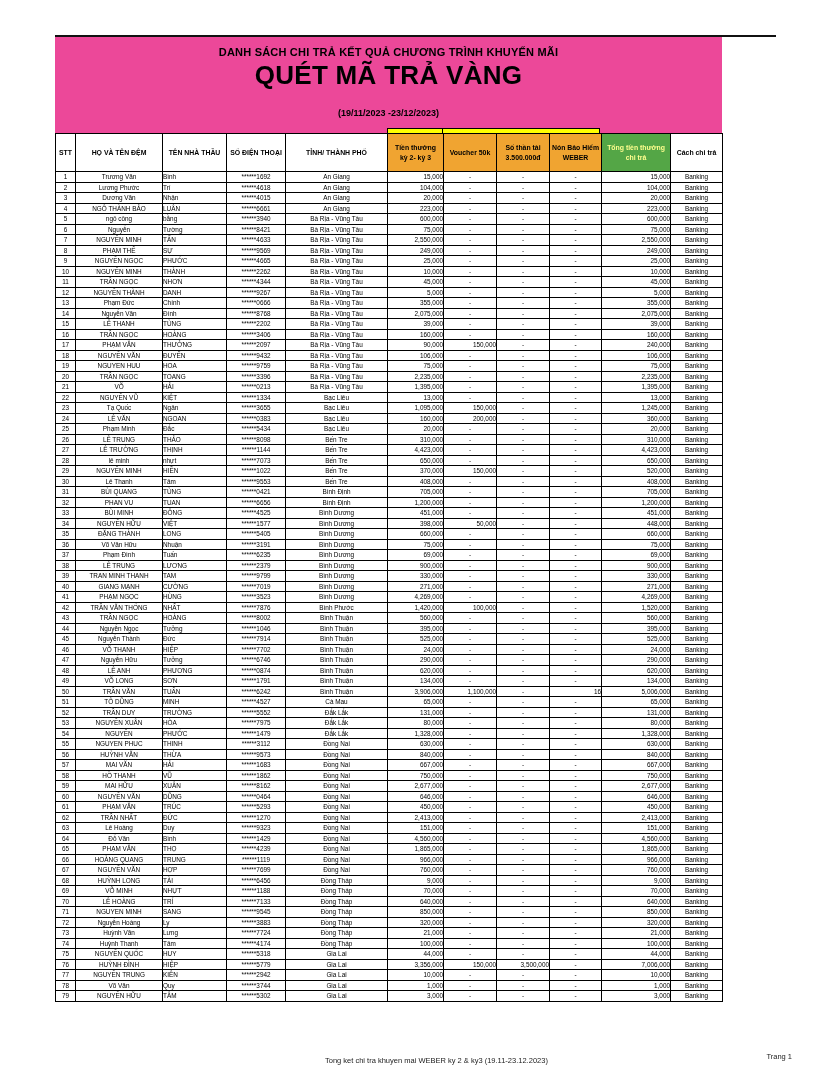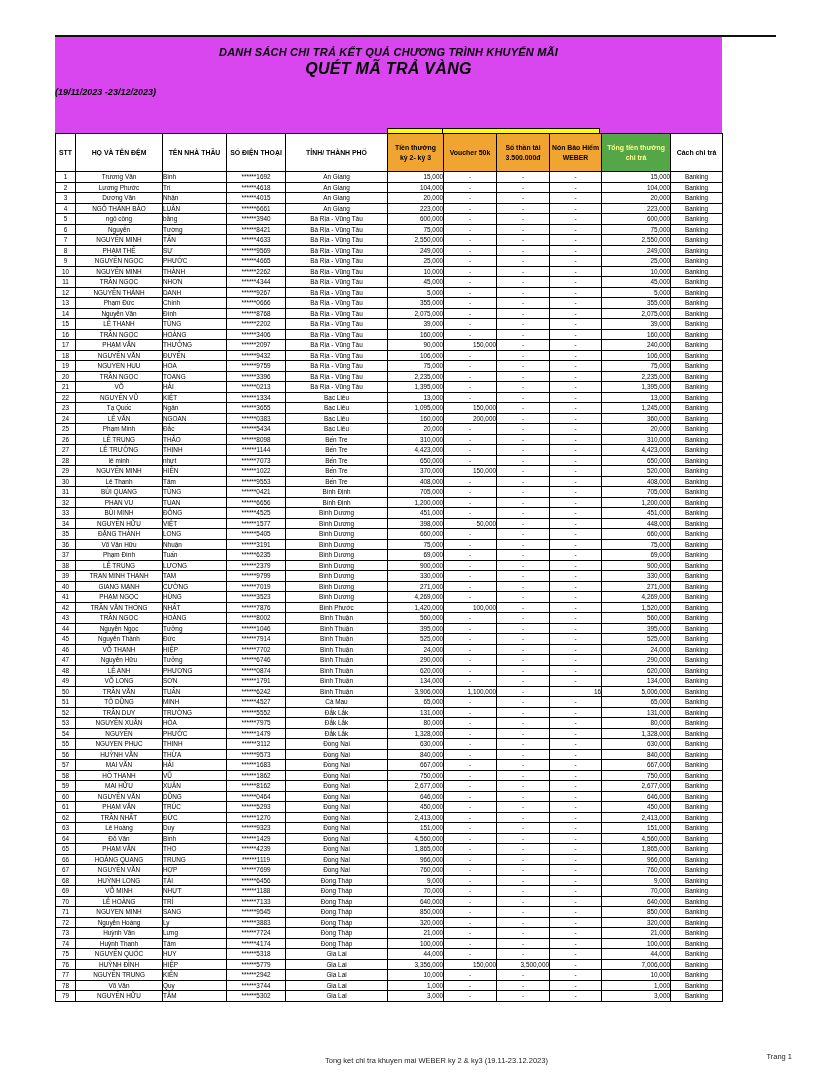--- a/index.html
+++ b/index.html
@@ -1,22 +1,22 @@
 <!DOCTYPE html>
 <html><head>
 <meta charset="utf-8">
 <style>
   html,body{margin:0;padding:0;background:#e8e8e8;}
   .page{position:relative;width:814px;height:1080px;background:#ffffff;
         font-family:"Liberation Sans","DejaVu Sans",sans-serif;color:#000;overflow:hidden;}
   .top-rule{position:absolute;left:55px;top:35px;width:721px;height:2px;background:#111;}
-  .banner{position:absolute;left:55px;top:37px;width:667px;height:124px;background:#d946ef;font-style:italic;}
+  .banner{position:absolute;left:55px;top:37px;width:667px;height:124px;background:#ec4899;}
   .banner .t1{margin-top:9px;text-align:center;font-size:11px;font-weight:bold;letter-spacing:.2px;}
-  .banner .t2{margin-top:2px;text-align:center;font-size:16px;font-weight:bold;letter-spacing:.3px;}
-  .banner .t3{margin-top:9px;font-size:9px;font-weight:bold;}
+  .banner .t2{margin-top:2px;text-align:center;font-size:26px;font-weight:bold;letter-spacing:.3px;}
+  .banner .t3{margin-top:17px;text-align:center;font-size:9px;font-weight:bold;}
   .promo-box{position:absolute;bottom:0;background:#FFFF00;border:1px solid #000;border-bottom:none;
              display:flex;flex-direction:column;justify-content:center;text-align:center;
              font-size:7px;font-weight:bold;line-height:1.35;}
   .promo-1{left:332px;width:54px;height:32px;}
   .promo-2{left:387px;width:156px;height:32px;}
   table.list{position:absolute;left:55px;top:133px;width:667px;border-collapse:collapse;
              table-layout:fixed;font-size:6.4px;}
   table.list th,table.list td{border:1px solid #000;padding:0;overflow:hidden;white-space:nowrap;}
   table.list th{height:37px;font-size:6.9px;font-weight:bold;text-align:center;
                 white-space:pre-line;line-height:1.35;background:#fff;}

